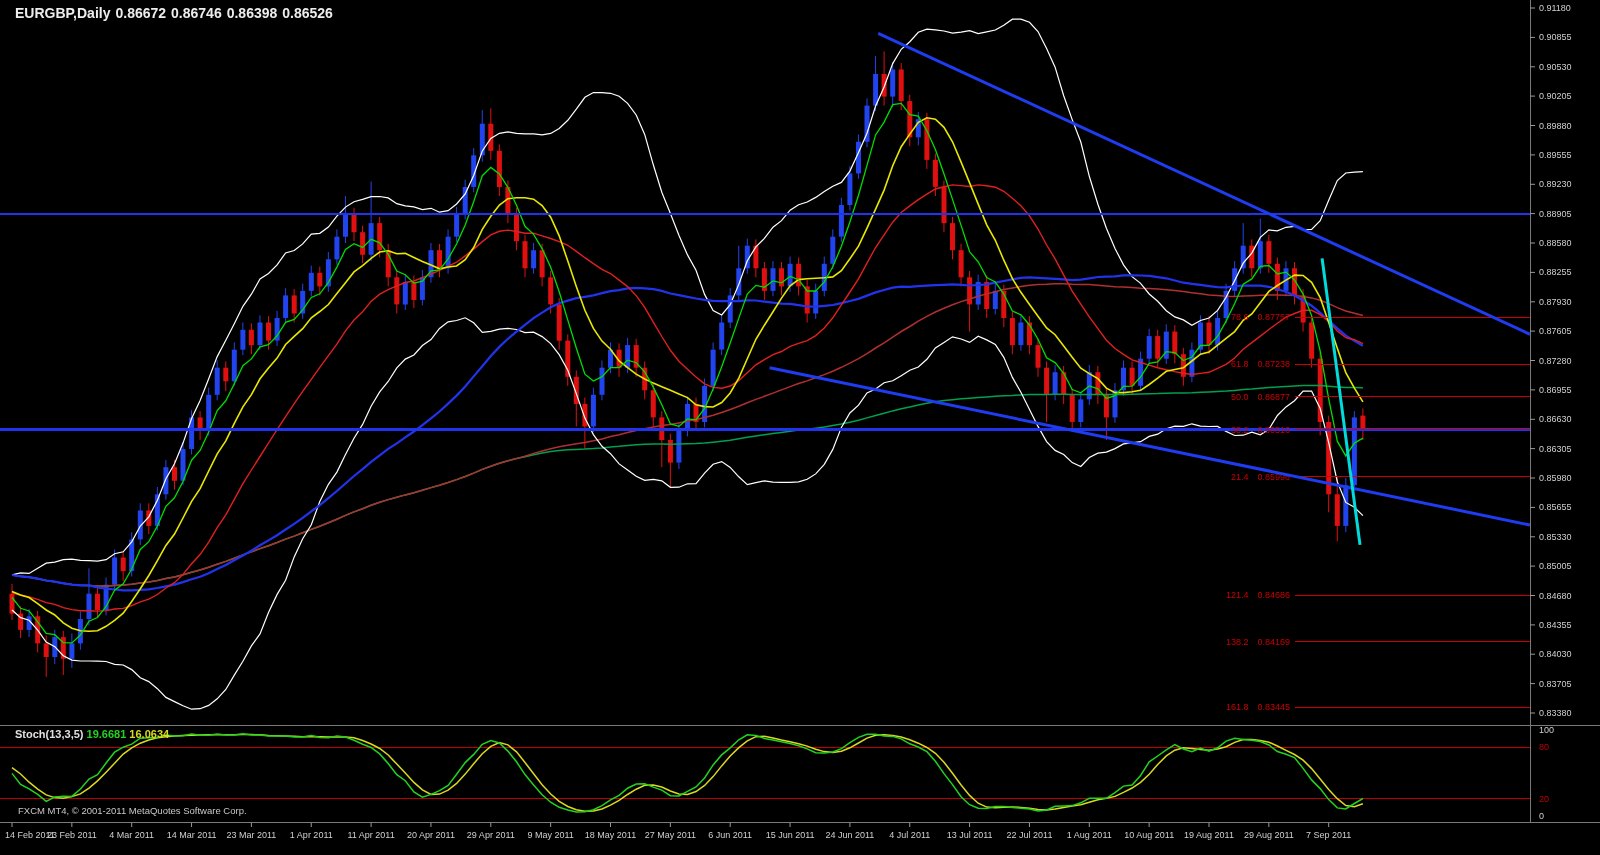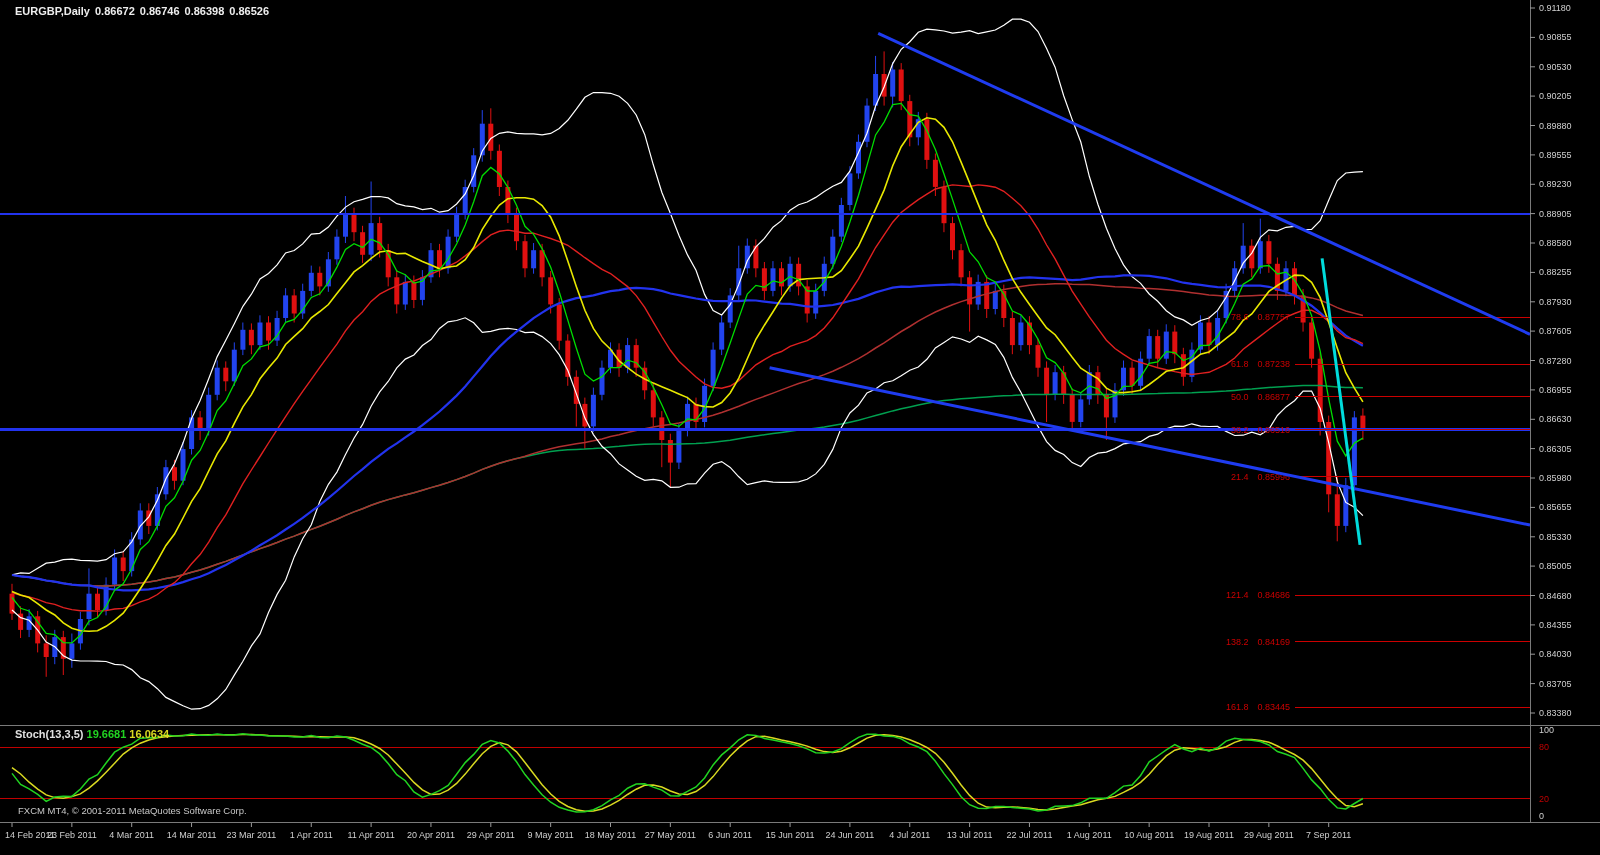--- a/index.html
+++ b/index.html
@@ -4,21 +4,21 @@
 <style>
   html,body{margin:0;padding:0;background:#000;}
   #screen{position:relative;width:1600px;height:855px;background:#000;overflow:hidden;
           font-family:"Liberation Sans",sans-serif;}
   .abs{position:absolute;}
   svg{position:absolute;left:0;display:block;}
   svg text{font-family:"Liberation Sans","DejaVu Sans",sans-serif;}
   #main-svg{top:0;}
   #stoch-svg{top:725px;}
   #time-svg{top:822px;}
-  #title{left:7px;top:5px;color:#ededed;font-size:11px;font-weight:bold;z-index:5;padding-left:8px;}
+  #title{left:7px;top:5px;color:#ededed;font-size:14px;font-weight:bold;z-index:5;padding-left:8px;}
   #title span{margin-right:5px;}
   #stoch-label{left:7px;top:728px;color:#e0e0e0;font-size:11px;font-weight:bold;z-index:5;padding-left:8px;}
   #stoch-label .v1{color:#21d321;}
   #stoch-label .v2{color:#d9d921;}
   #copyright{left:18px;top:805px;color:#c8c8c8;font-size:9.5px;z-index:5;}
 </style>
 </head>
 <body>
 
 <div id="screen">

